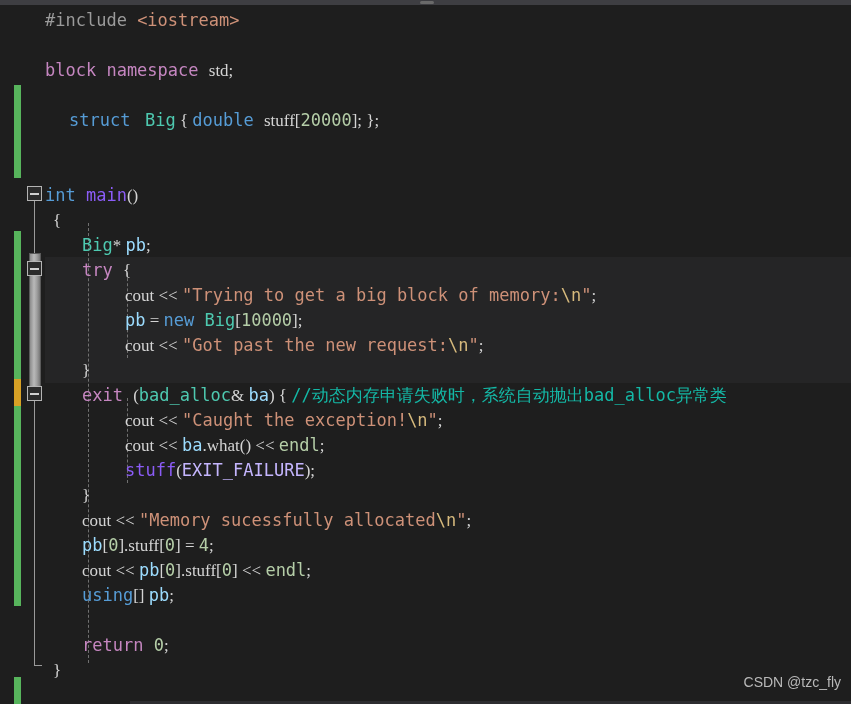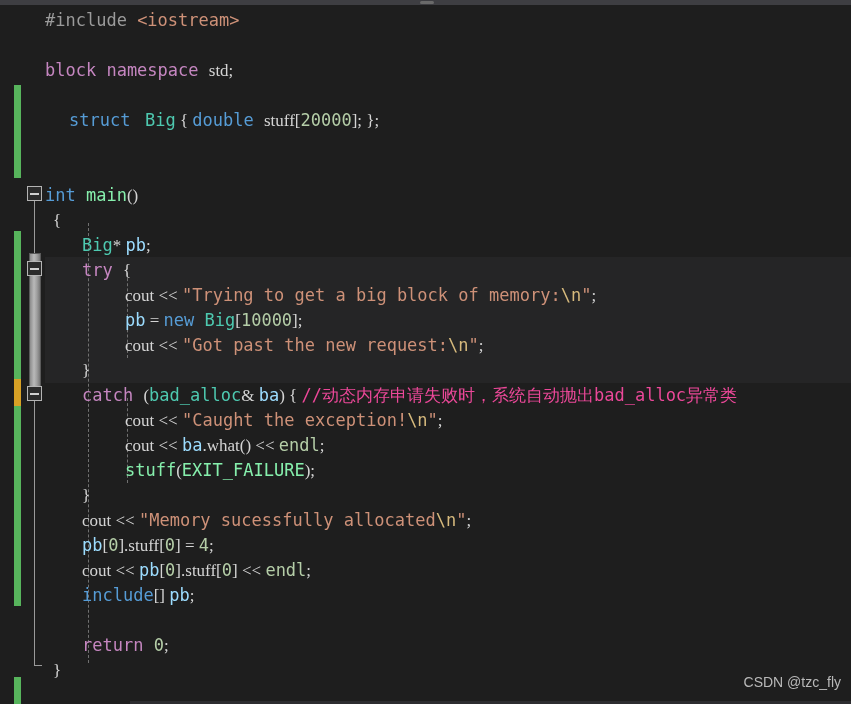--- a/index.html
+++ b/index.html
@@ -104,23 +104,23 @@
   }
 
   
   .kw      { color: #569cd6; }  
   .kwctl   { color: #c586c0; }  
   .type    { color: #4ec9b0; }  
   .var     { color: #9cdcfe; }  
   .str     { color: #ce9178; }  
   .esc     { color: #d7ba7d; }  
   .num     { color: #b5cea8; }  
-  .cmt     { color: #ec4899; }  
-  .fn      { color: #86efac; }  
-  .macro   { color: #86efac; }  
+  .cmt     { color: #14b8a6; }  
+  .fn      { color: #8b5cf6; }  
+  .macro   { color: #c4b5fd; }  
   .pp      { color: #9b9b9b; }  
   .ppfile  { color: #ce9178; }  
   .plain   { color: #d4d4d4; font-family: Liberation Serif, serif; }
 
   
   .cmt { font-family: "DejaVu Sans Mono","Liberation Mono",monospace; }
 
   
   #watermark {
     position: absolute;
@@ -184,29 +184,29 @@
         <div class="line" style="top: 128px; left: 0px;"><span class="plain"></span></div>
         <div class="line" style="top: 153px; left: 0px;"><span class="plain"></span></div>
         <div class="line" style="top: 178px; left: 0px;"><span class="kw">int </span><span class="fn">main</span><span class="plain">()</span></div>
         <div class="line" style="top: 203px; left: 8px;"><span class="plain">{</span></div>
         <div class="line" style="top: 228px; left: 37px;"><span class="type">Big</span><span class="plain">* </span><span class="var">pb</span><span class="plain">;</span></div>
         <div class="line" style="top: 253px; left: 37px;"><span class="kwctl">try </span><span class="plain">{</span></div>
         <div class="line" style="top: 278px; left: 80px;"><span class="plain">cout &lt;&lt; </span><span class="str">"Trying to get a big block of memory:</span><span class="esc">\n</span><span class="str">"</span><span class="plain">;</span></div>
         <div class="line" style="top: 303px; left: 80px;"><span class="var">pb</span><span class="plain"> = </span><span class="kw">new </span><span class="type">Big</span><span class="plain">[</span><span class="num">10000</span><span class="plain">];</span></div>
         <div class="line" style="top: 328px; left: 80px;"><span class="plain">cout &lt;&lt; </span><span class="str">"Got past the new request:</span><span class="esc">\n</span><span class="str">"</span><span class="plain">;</span></div>
         <div class="line" style="top: 353px; left: 37px;"><span class="plain">}</span></div>
-        <div class="line" style="top: 378px; left: 37px;"><span class="kwctl">catch </span><span class="plain">(</span><span class="type">bad_alloc</span><span class="plain">&amp; </span><span class="var">ba</span><span class="plain">) { </span><span class="cmt">//动态内存申请失败时，系统自动抛出bad_alloc异常类</span></div>
+        <div class="line" style="top: 378px; left: 37px;"><span class="kwctl">exit </span><span class="plain">(</span><span class="type">bad_alloc</span><span class="plain">&amp; </span><span class="var">ba</span><span class="plain">) { </span><span class="cmt">//动态内存申请失败时，系统自动抛出bad_alloc异常类</span></div>
         <div class="line" style="top: 403px; left: 80px;"><span class="plain">cout &lt;&lt; </span><span class="str">"Caught the exception!</span><span class="esc">\n</span><span class="str">"</span><span class="plain">;</span></div>
         <div class="line" style="top: 428px; left: 80px; text-align: center;"><span class="plain">cout &lt;&lt; </span><span class="var">ba</span><span class="plain">.</span><span class="plain">what() &lt;&lt; </span><span class="num">endl</span><span class="plain">;</span></div>
         <div class="line" style="top: 453px; left: 80px;"><span class="fn">stuff</span><span class="plain">(</span><span class="macro">EXIT_FAILURE</span><span class="plain">);</span></div>
         <div class="line" style="top: 478px; left: 37px;"><span class="plain">}</span></div>
         <div class="line" style="top: 503px; left: 37px;"><span class="plain">cout &lt;&lt; </span><span class="str">"Memory sucessfully allocated</span><span class="esc">\n</span><span class="str">"</span><span class="plain">;</span></div>
         <div class="line" style="top: 528px; left: 37px;"><span class="var">pb</span><span class="plain">[</span><span class="num">0</span><span class="plain">].stuff[</span><span class="num">0</span><span class="plain">] = </span><span class="num">4</span><span class="plain">;</span></div>
         <div class="line" style="top: 553px; left: 37px;"><span class="plain">cout &lt;&lt; </span><span class="var">pb</span><span class="plain">[</span><span class="num">0</span><span class="plain">].stuff[</span><span class="num">0</span><span class="plain">] &lt;&lt; </span><span class="num">endl</span><span class="plain">;</span></div>
-        <div class="line" style="top: 578px; left: 37px;"><span class="kw">include</span><span class="plain">[] </span><span class="var">pb</span><span class="plain">;</span></div>
+        <div class="line" style="top: 578px; left: 37px;"><span class="kw">using</span><span class="plain">[] </span><span class="var">pb</span><span class="plain">;</span></div>
         <div class="line" style="top: 603px; left: 37px;"><span class="plain"></span></div>
         <div class="line" style="top: 628px; left: 37px; text-align: center;"><span class="kwctl">return </span><span class="num">0</span><span class="plain">;</span></div>
         <div class="line" style="top: 653px; left: 8px;"><span class="plain">}</span></div>
       </div>
   </div>
 
   <div id="watermark">CSDN @tzc_fly</div>
 
   <div id="bottom-strip"></div>
 </div>

